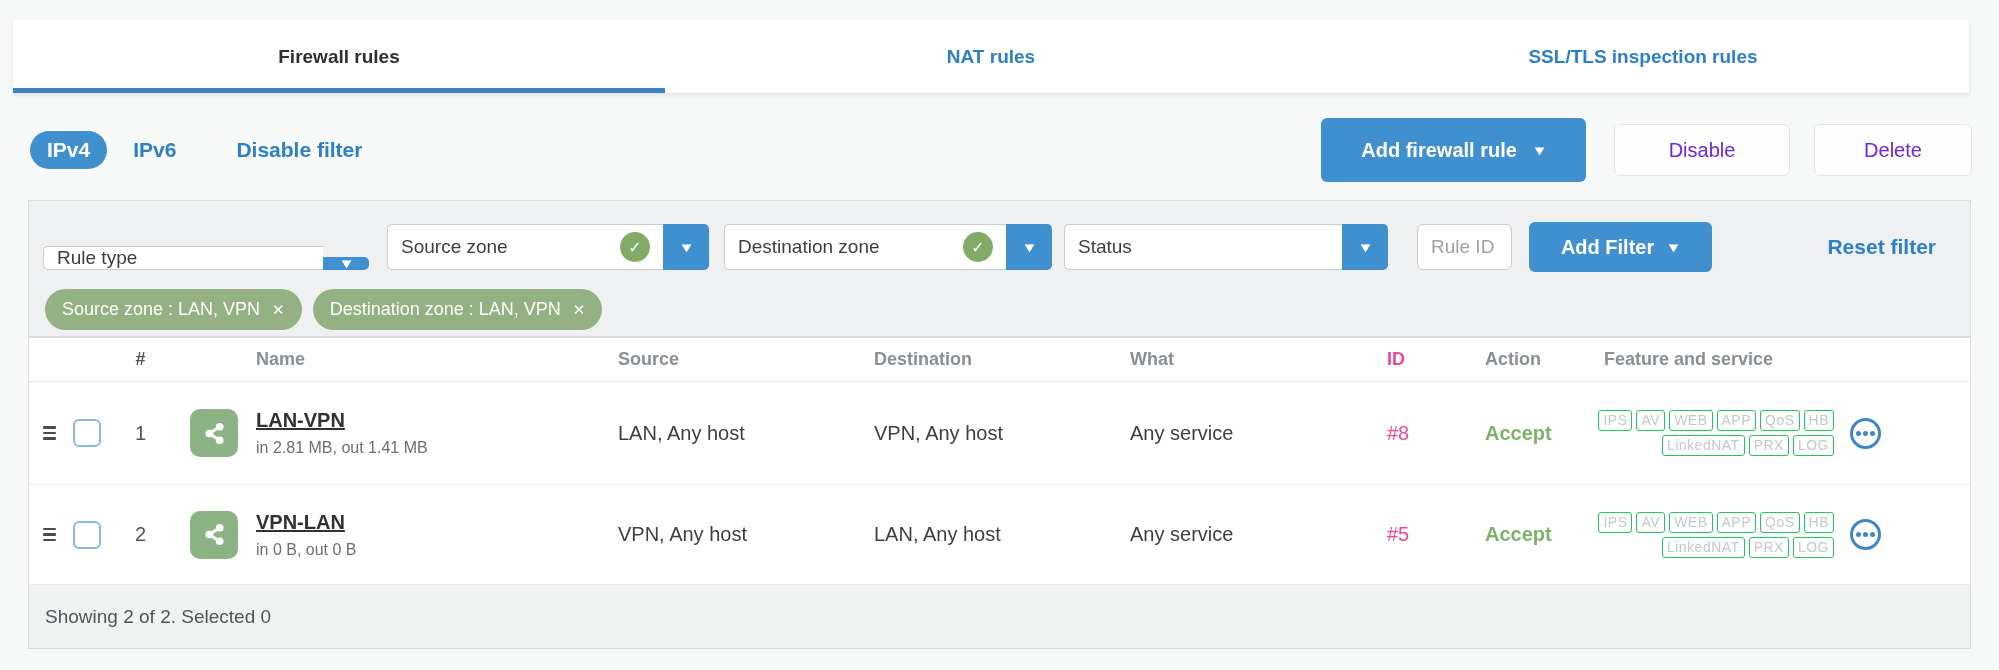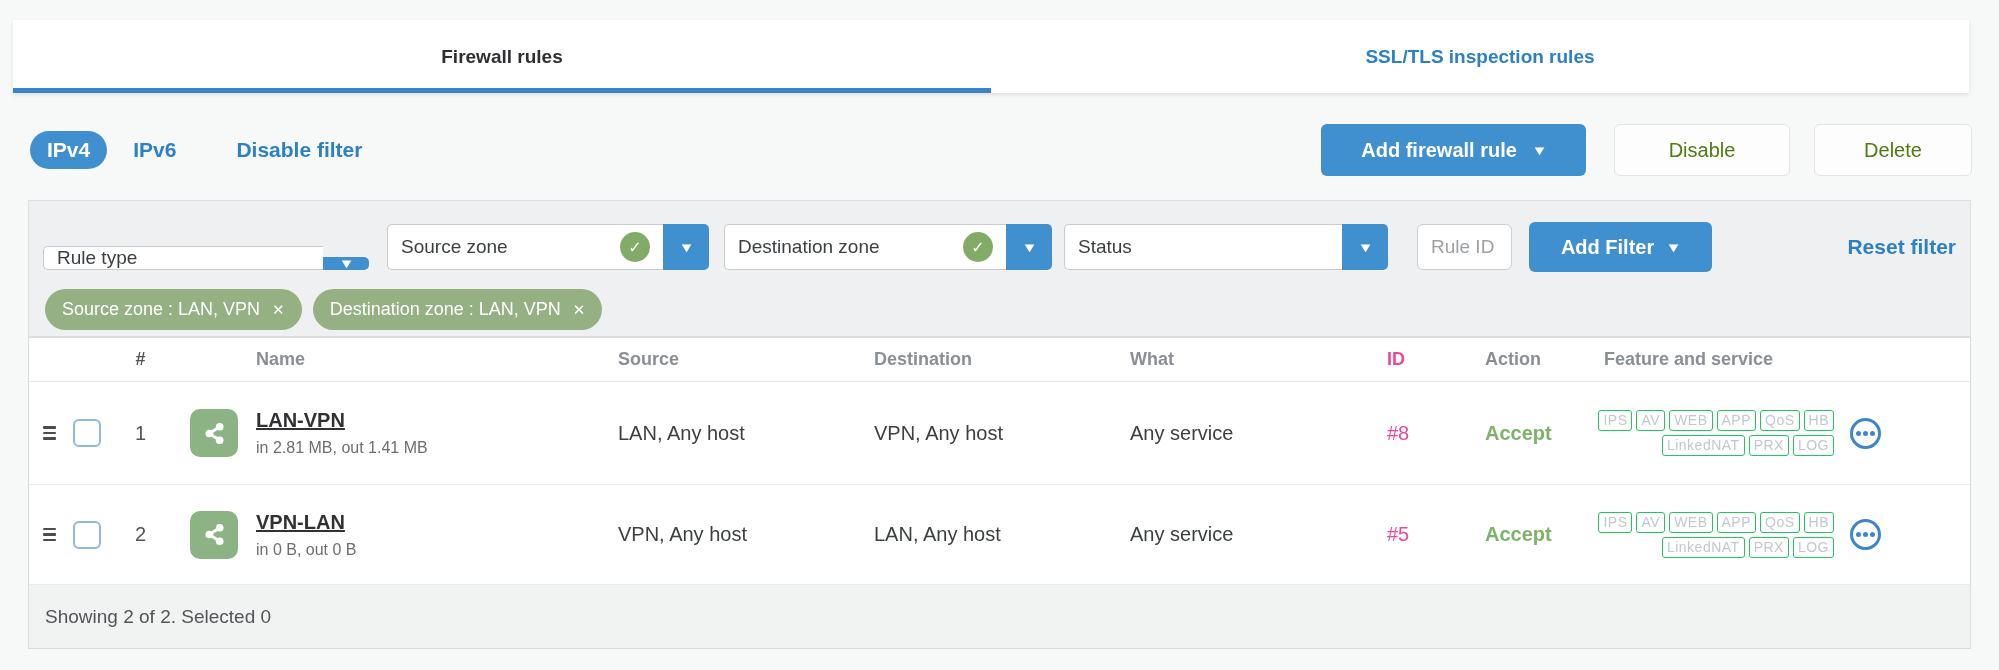--- a/index.html
+++ b/index.html
@@ -22,23 +22,23 @@
   .pill { background:#4090d0; color:#fff; font-size:21px; font-weight:bold;
           border-radius:20px; padding:7px 17px; cursor:pointer; }
   .ip-link { margin-left:26px; color:#2e80c4; font-size:21px; font-weight:bold; cursor:pointer; }
   .text-link { color:#2e80c4; font-size:21px; font-weight:bold; cursor:pointer; }
   .toolbar .disable-filter { margin-left:60px; }
   .spacer { flex:1; }
   .btn-primary { background:#4090d0; color:#fff; border:none; border-radius:6px;
                  font-size:20px; font-weight:bold; display:flex; align-items:center;
                  justify-content:center; gap:16px; cursor:pointer;
                  font-family:"Liberation Sans","DejaVu Sans",sans-serif; }
-  .btn-add-rule { width:265px; height:52px;border-radius:6px; }
+  .btn-add-rule { width:265px; height:64px;border-radius:6px; }
   .btn-ghost { background:#fdfdfd; border:1px solid #e3e4e5; border-radius:6px;
-               color:#4d7c0f; font-size:20px; cursor:pointer; height:52px;
+               color:#6d28d9; font-size:20px; cursor:pointer; height:52px;
                font-family:"Liberation Sans","DejaVu Sans",sans-serif; }
   .btn-disable { width:176px; margin-left:28px; }
   .btn-delete { width:158px; margin-left:24px; }
   .caret { font-size:13px; line-height:1; transform:scaleX(1.25); display:inline-block; }
 
   
   .filter-panel { position:absolute; left:28px; top:200px; width:1943px; height:137px;
                   background:#eff0f1; border:1px solid #dcdedf; }
   .filter-row { position:absolute; left:14px; right:14px; top:22px; height:48px;
                 display:flex; align-items:center; }
@@ -52,21 +52,21 @@
   .df-check { margin-left:auto; width:30px; height:30px; border-radius:50%;
               background:#82ab68; color:#fff; display:flex; align-items:center;
               justify-content:center; font-size:16px; font-weight:bold; }
   .f1 { width:326px;align-items:flex-end; } .f2 { width:322px; margin-left:18px; }
   .f3 { width:328px; margin-left:15px; } .f4 { width:324px; margin-left:12px; }
   .rule-id { width:95px; height:46px; margin-left:29px; border:1px solid #cbcdce;
              border-radius:6px; background:#fff; padding:0 13px; font-size:19px;
              color:#3c3f41; font-family:"Liberation Sans","DejaVu Sans",sans-serif; }
   .rule-id::placeholder { color:#9ea1a4; }
   .btn-add-filter { width:183px; height:50px; margin-left:17px; gap:13px; }
-  .reset-filter { margin-left:auto; margin-right:0; }
+  .reset-filter { margin-left:auto; margin-right:20px; }
   .chips { position:absolute; left:16px; top:88px; display:flex; gap:11px; }
   .chip { height:41px; background:#95b083; border-radius:21px; color:#fff;
           display:flex; align-items:center; gap:12px; padding:0 17px; font-size:18px; }
   .chip-x { font-size:15px; font-weight:bold; cursor:pointer; }
 
   
   .rules-table { position:absolute; left:28px; top:337px; width:1943px; height:312px;
                  background:#fff; border:1px solid #d9dbdc; display:flex; flex-direction:column; }
   .thead { height:44px; display:flex; align-items:center; border-bottom:1px solid #e4e6e7;
            color:#898f94; font-weight:bold; font-size:18px; flex:none; }
@@ -110,20 +110,21 @@
                   justify-content:center; gap:2px; cursor:pointer; flex:none; }
   .ellipsis-btn i { width:5px; height:5px; border-radius:50%; background:#3e86c9; display:block; }
 </style>
 </head>
 <body>
 
 <div id="page">
 
   <div class="tabbar">
     <div class="tab active">Firewall rules</div>
+    <div class="tab">NAT rules</div>
     <div class="tab">SSL/TLS inspection rules</div>
   </div>
 
   <div class="toolbar">
     <div class="pill">IPv4</div>
     <div class="ip-link">IPv6</div>
     <div class="text-link disable-filter">Disable filter</div>
     <div class="spacer"></div>
     <button class="btn-primary btn-add-rule">
       <span>Add firewall rule</span>

